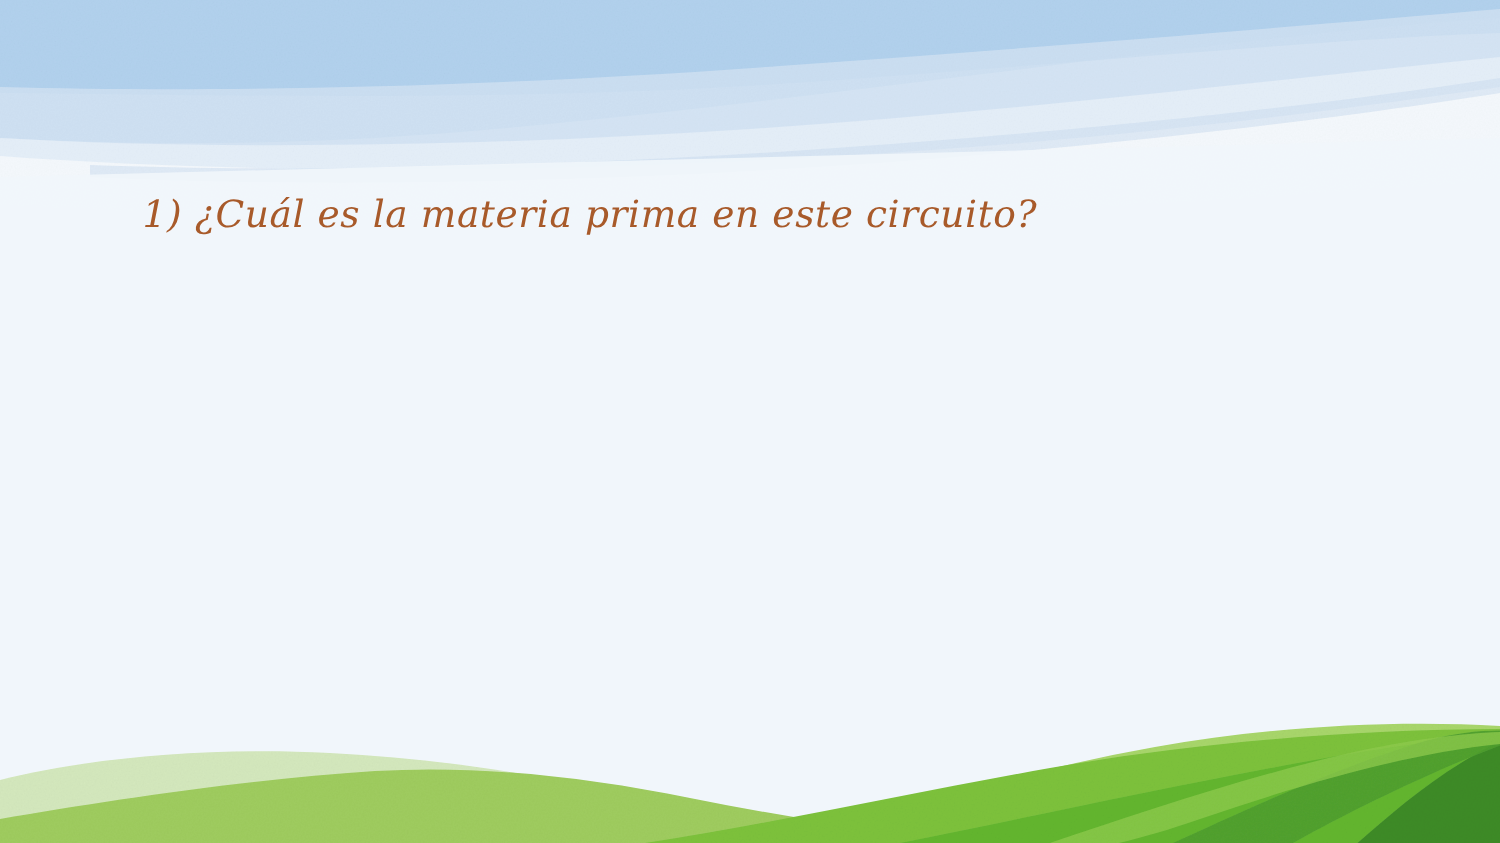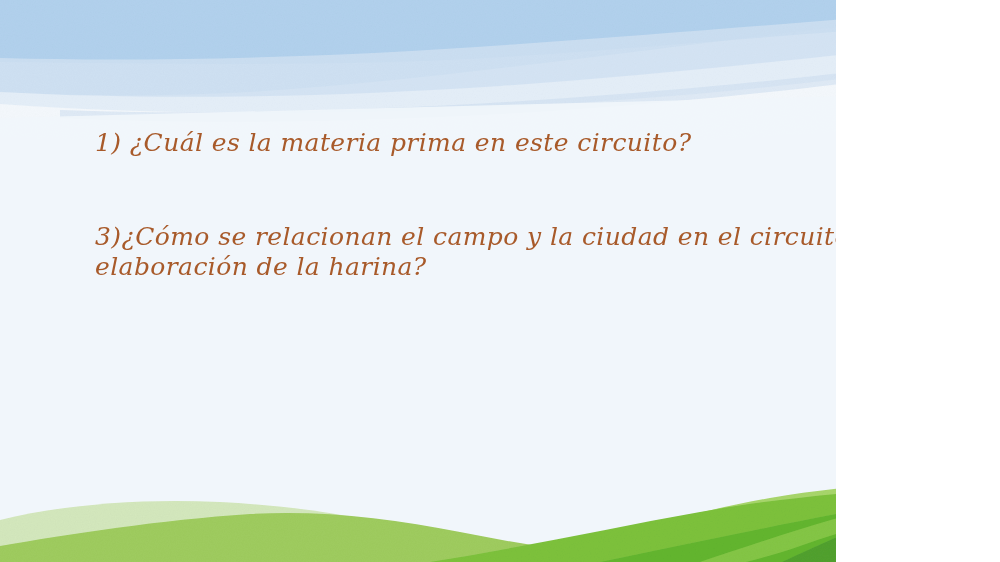--- a/index.html
+++ b/index.html
@@ -2,21 +2,21 @@
 <html><head>
 <meta charset="utf-8">
 <style>
   html, body {
     margin: 0;
     padding: 0;
     background: #ffffff;
   }
   #slide {
     position: relative;
-    width: 836px;
+    width: 1000px;
     height: 562px;
     overflow: hidden;
     background: #F1F6FB;
     font-family: "DejaVu Sans", sans-serif;
   }
 
   
   .deco {
     position: absolute;
     left: 0;
@@ -193,16 +193,15 @@
                  C940,493 975,489 1000,488
                  L1000,496
                  C940,502 870,522 800,546
                  C780,553 762,558 746,562 Z" fill="#8DCB4A" opacity="0.75"></path>
       </g>
     </svg>
   </div>
 
   <div class="content">
     <p class="q q1">1) ¿Cuál es la materia prima en este circuito?</p>
-    <p class="q q3">3)¿Cómo se relacionan el campo y la ciudad en el circuito de elaboración de la harina?</p>
   </div>
 
 </div>
 
 </body></html>

